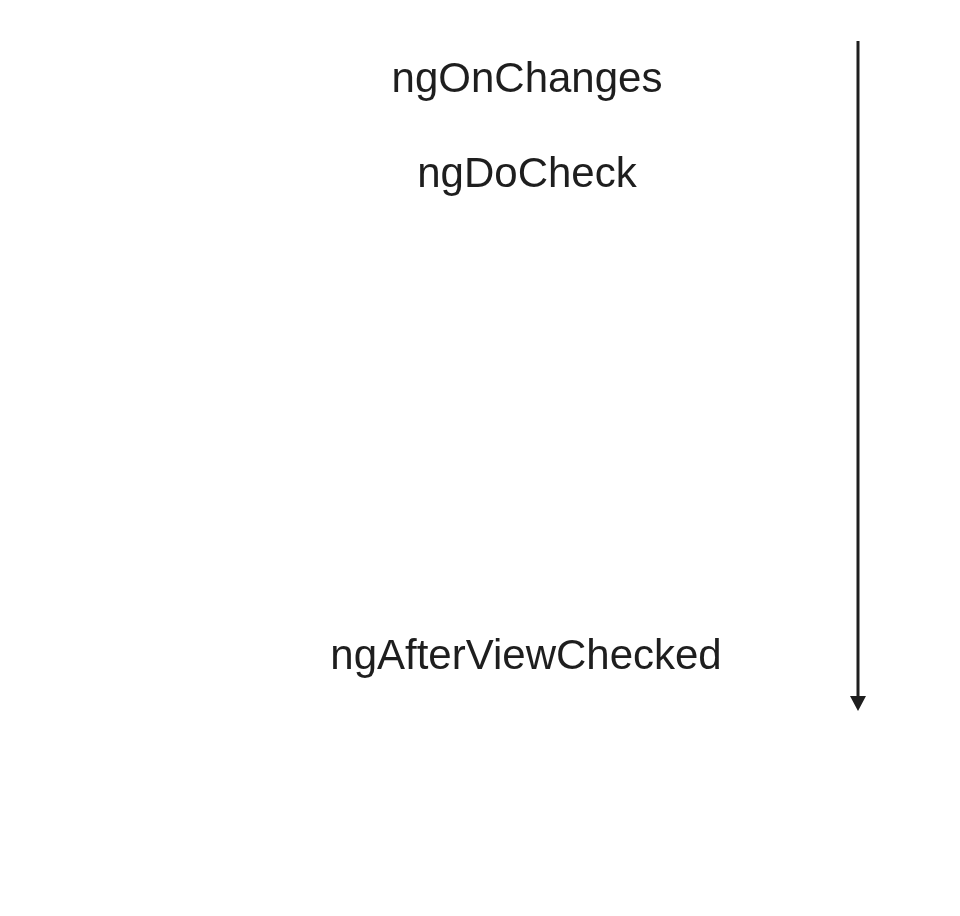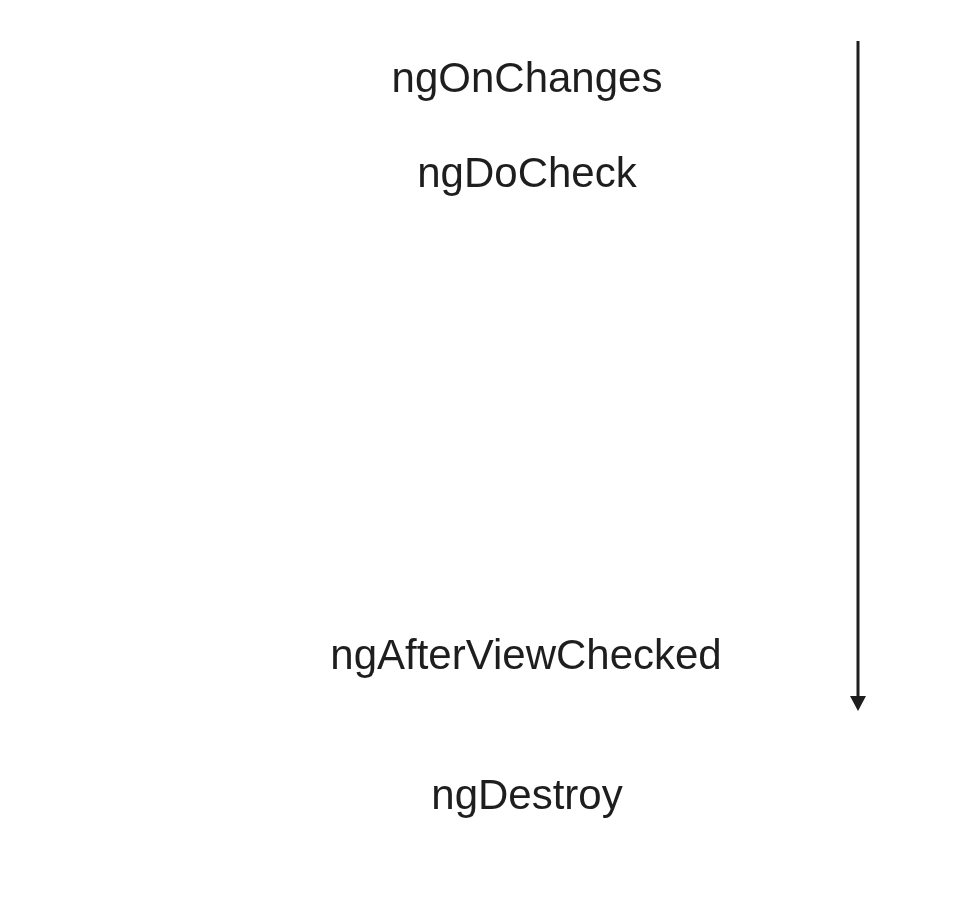--- a/index.html
+++ b/index.html
@@ -40,20 +40,19 @@
   <span class="hook-label" style="left:527px; top:54px;">ngOnChanges</span>
 
   <span class="hook-label" style="left:527px; top:149px;">ngDoCheck</span>
 
 
 
 
 
   <span class="hook-label" style="left:526px; top:631px;">ngAfterViewChecked</span>
 
-  <span class="hook-label" style="left:527px; top:771px;">ngDestroy</span>
 
   <svg class="flow-arrow" width="960" height="916" viewBox="0 0 960 916" aria-hidden="true">
     <line x1="858" y1="41" x2="858" y2="699" stroke="#1e1e1e" stroke-width="3"></line>
     <polygon points="850,696 866,696 858,711" fill="#1e1e1e"></polygon>
   </svg>
 
 </div>
 
 </body></html>

